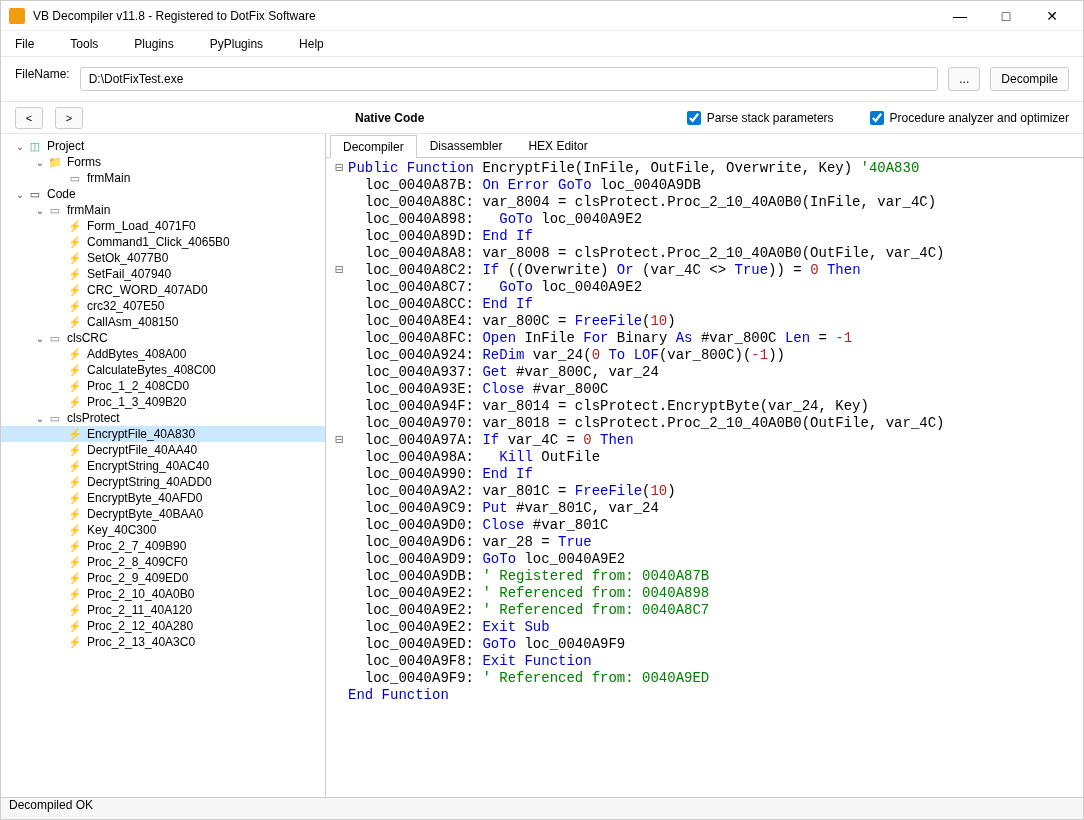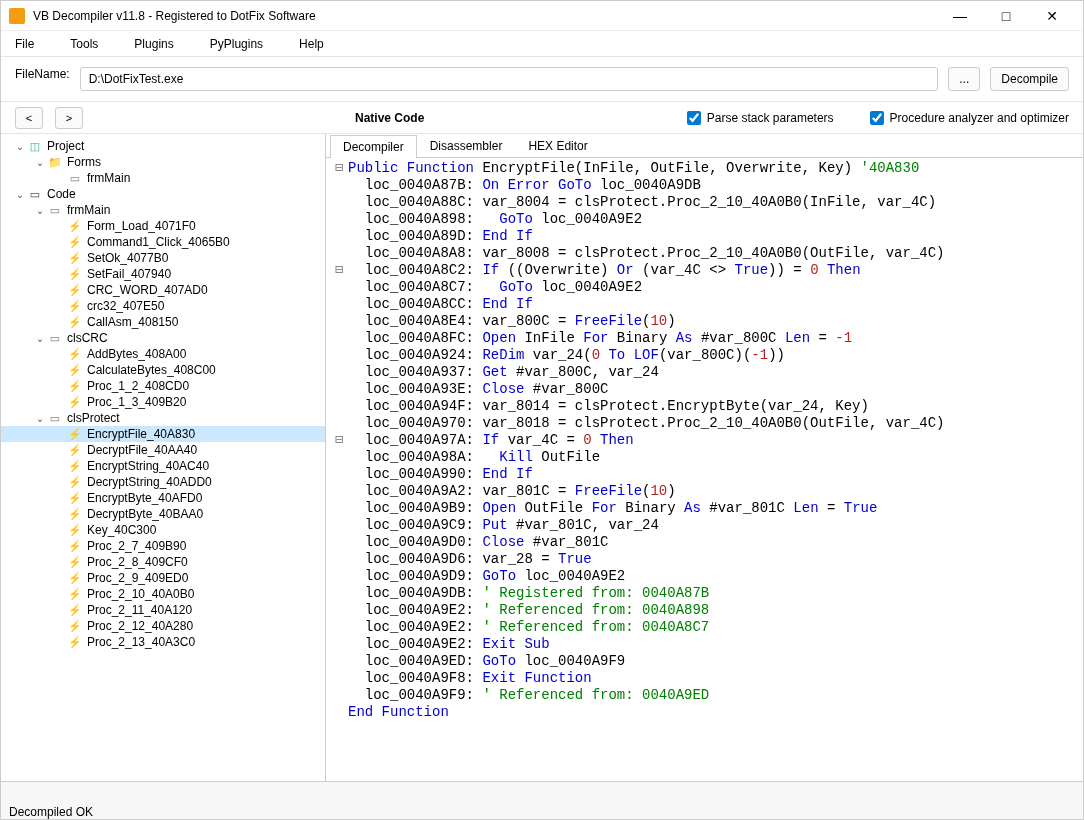--- a/index.html
+++ b/index.html
@@ -39,21 +39,21 @@
 .code-tabs { display: flex; border-bottom: 1px solid #ccc; padding: 0 4px; }
 .code-tab { padding: 4px 12px; font-size: 12px; cursor: default; border: 1px solid transparent; border-bottom: none; }
 .code-tab.active { border-color: #ccc; background: #fff; position: relative; top: 1px; }
 .code-area { flex: 1; overflow: auto; padding: 2px 4px; font-family: Consolas, "Courier New", monospace; font-size: 14px; line-height: 17px; background: #fff; position: relative; }
 .code-line { white-space: pre; }
 .gutter { display: inline-block; width: 18px; text-align: center; color: #999; user-select: none; }
 .fold { color: #888; cursor: default; }
 .kw { color: #0000cd; }
 .num { color: #b22222; }
 .cm { color: #008000; }
-.statusbar { height: 38px; border-top: 1px solid #ccc; display: flex; align-items: flex-end; padding: 0 8px; font-size: 12px; background: #f7f7f7; }
+.statusbar { height: 22px; border-top: 1px solid #ccc; display: flex; align-items: flex-start; padding: 0 8px; font-size: 12px; background: #f7f7f7; }
 .tree-panel::-webkit-scrollbar, .code-area::-webkit-scrollbar { width: 14px; }
 .tree-panel::-webkit-scrollbar-thumb, .code-area::-webkit-scrollbar-thumb { background: #cdcdcd; border-radius: 7px; border: 3px solid #fff; }
 </style>
 </head>
 <body>
 
 <div class="titlebar">
   <div class="titlebar-icon"></div>
   <div class="titlebar-text">VB Decompiler v11.8 - Registered to DotFix Software</div>
   <div class="titlebar-controls">
@@ -307,21 +307,20 @@
         <div class="code-line"><span class="gutter fold"></span><span>  loc_0040A8FC: <span class="kw">Open</span> InFile <span class="kw">For</span> Binary <span class="kw">As</span> #var_800C <span class="kw">Len</span> = <span class="num">-1</span></span></div>
         <div class="code-line"><span class="gutter fold"></span><span>  loc_0040A924: <span class="kw">ReDim</span> var_24(<span class="num">0</span> <span class="kw">To</span> <span class="kw">LOF</span>(var_800C)(<span class="num">-1</span>))</span></div>
         <div class="code-line"><span class="gutter fold"></span><span>  loc_0040A937: <span class="kw">Get</span> #var_800C, var_24</span></div>
         <div class="code-line"><span class="gutter fold"></span><span>  loc_0040A93E: <span class="kw">Close</span> #var_800C</span></div>
         <div class="code-line"><span class="gutter fold"></span><span>  loc_0040A94F: var_8014 = clsProtect.EncryptByte(var_24, Key)</span></div>
         <div class="code-line"><span class="gutter fold"></span><span>  loc_0040A970: var_8018 = clsProtect.Proc_2_10_40A0B0(OutFile, var_4C)</span></div>
         <div class="code-line"><span class="gutter fold">⊟</span><span>  loc_0040A97A: <span class="kw">If</span> var_4C = <span class="num">0</span> <span class="kw">Then</span></span></div>
         <div class="code-line"><span class="gutter fold"></span><span>  loc_0040A98A:   <span class="kw">Kill</span> OutFile</span></div>
         <div class="code-line"><span class="gutter fold"></span><span>  loc_0040A990: <span class="kw">End If</span></span></div>
         <div class="code-line"><span class="gutter fold"></span><span>  loc_0040A9A2: var_801C = <span class="kw">FreeFile</span>(<span class="num">10</span>)</span></div>
-        <div class="code-line"><span class="gutter fold"></span><span>  loc_0040A9B9: <span class="kw">Open</span> OutFile <span class="kw">For</span> Binary <span class="kw">As</span> #var_801C <span class="kw">Len</span> = <span class="kw">True</span></span></div>
         <div class="code-line"><span class="gutter fold"></span><span>  loc_0040A9C9: <span class="kw">Put</span> #var_801C, var_24</span></div>
         <div class="code-line"><span class="gutter fold"></span><span>  loc_0040A9D0: <span class="kw">Close</span> #var_801C</span></div>
         <div class="code-line"><span class="gutter fold"></span><span>  loc_0040A9D6: var_28 = <span class="kw">True</span></span></div>
         <div class="code-line"><span class="gutter fold"></span><span>  loc_0040A9D9: <span class="kw">GoTo</span> loc_0040A9E2</span></div>
         <div class="code-line"><span class="gutter fold"></span><span>  loc_0040A9DB: <span class="cm">' Registered from: 0040A87B</span></span></div>
         <div class="code-line"><span class="gutter fold"></span><span>  loc_0040A9E2: <span class="cm">' Referenced from: 0040A898</span></span></div>
         <div class="code-line"><span class="gutter fold"></span><span>  loc_0040A9E2: <span class="cm">' Referenced from: 0040A8C7</span></span></div>
         <div class="code-line"><span class="gutter fold"></span><span>  loc_0040A9E2: <span class="kw">Exit Sub</span></span></div>
         <div class="code-line"><span class="gutter fold"></span><span>  loc_0040A9ED: <span class="kw">GoTo</span> loc_0040A9F9</span></div>
         <div class="code-line"><span class="gutter fold"></span><span>  loc_0040A9F8: <span class="kw">Exit Function</span></span></div>

